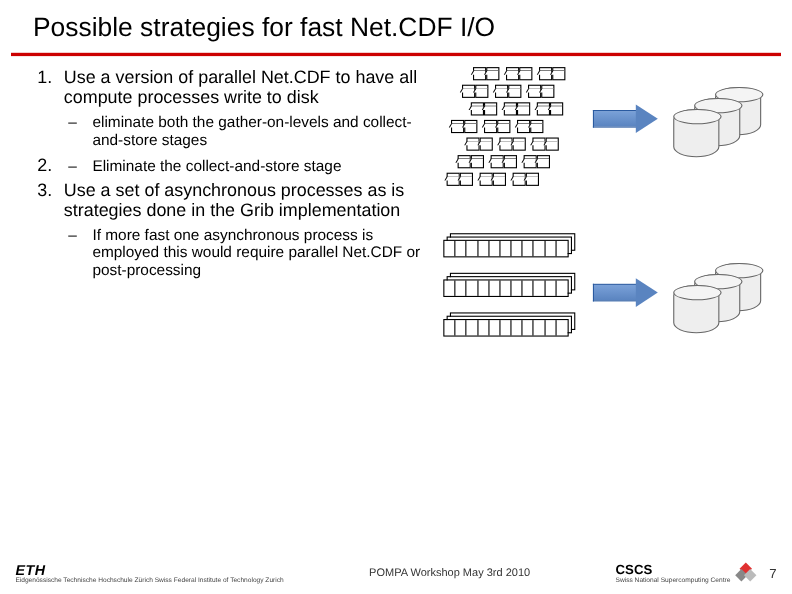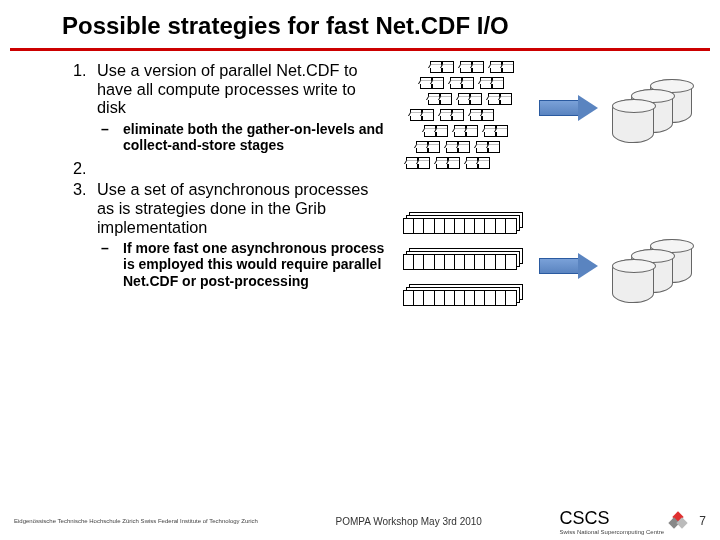--- a/index.html
+++ b/index.html
@@ -1,26 +1,26 @@
 <!DOCTYPE html>
 <html><head>
 <meta charset="utf-8">
 <style>
   * { box-sizing: border-box; margin: 0; padding: 0; }
   html, body { width: 720px; height: 540px; font-family: Arial, Helvetica, sans-serif; background: #fff; color: #000; }
   .slide { position: relative; width: 720px; height: 540px; }
-  .title { font-size: 24px; padding: 12px 0 6px 30px; font-weight: bold; margin-left: 32px; }
+  .title { font-size: 24px; padding: 12px 0 6px 30px; font-weight: normal; }
   .hr { height: 3px; background: #c00; margin: 2px 10px 10px 10px; }
   .body { display: flex; padding: 0 22px 0 16px; }
   .textcol { width: 370px; font-size: 16.3px; line-height: 1.15; }
   ol.main { list-style: decimal; padding-left: 36px; }
-  ol.main > li { margin-bottom: 2px; padding-left: 6px; margin-left: 39px; }
+  ol.main > li { margin-bottom: 2px; padding-left: 6px; }
   ol.main > li > .li-text { display: block; }
   ul.sub { list-style: none; padding-left: 0; margin-top: 4px; margin-bottom: 6px; }
-  ul.sub > li { position: relative; padding-left: 26px; font-size: 14px; font-weight: bold; }
+  ul.sub > li { position: relative; padding-left: 26px; font-size: 14px; }
   ul.sub > li::before { content: "–"; position: absolute; left: 4px; top: 0; }
   .gfxcol { flex: 1; position: relative; }
   .diagram { position: absolute; }
   .d1 { top: -4px; left: 18px; width: 295px; height: 130px; }
   .d2 { top: 152px; left: 18px; width: 295px; height: 108px; }
 
   
   .cubes { position: absolute; left: 0; top: 0; width: 120px; height: 130px; }
   .cuberow { position: absolute; width: 120px; height: 20px; display: flex; gap: 6px; }
   .cubepair { display: flex; gap: 0; }
@@ -57,21 +57,21 @@
   .slab .grid span { border-right:1px solid #000; }
   .slab .grid span:last-child { border-right:none; }
 
   
   .footer { position:absolute; left:0; bottom:0; width:720px; height:32px; display:flex; align-items:center; justify-content:space-between; padding:0 14px 6px 14px; font-size:9px; color:#000; }
   .footer .left { display:flex; flex-direction:column; line-height:1; }
   .footer .eth { font-weight:bold; font-size:13px; letter-spacing:0.5px; font-style:italic; }
   .footer .ethsub { font-size:6px; color:#444; }
   .footer .center { font-size:10px; color:#333; }
   .footer .right { display:flex; align-items:center; gap:6px; }
-  .footer .cscs { font-weight:normal; font-size:18px; }
+  .footer .cscs { font-weight:bold; font-size:12px; }
   .footer .cscssub { font-size:6px; color:#444; display:block; text-align:right; }
   .footer .logo { width:16px; height:16px; position:relative; }
   .footer .logo span { position:absolute; width:8px; height:8px; transform:rotate(45deg); }
   .footer .logo .a { background:#e03030; left:4px; top:0; }
   .footer .logo .b { background:#888; left:0; top:6px; }
   .footer .logo .c { background:#bbb; left:8px; top:6px; }
   .footer .pageno { font-size:12px; color:#333; width:14px; text-align:right; }
 </style>
 </head>
 <body>
@@ -83,20 +83,23 @@
   <div class="body">
     <div class="textcol">
       <ol class="main">
         <li>
           <span class="li-text">Use a version of parallel Net.CDF to have all compute processes write to disk</span>
           <ul class="sub">
               <li>eliminate both the gather-on-levels and collect-and-store stages</li>
             </ul>
         </li>
         <li>
+          <ul class="sub">
+              <li>Eliminate the collect-and-store stage</li>
+            </ul>
         </li>
         <li>
           <span class="li-text">Use a set of asynchronous processes as is strategies done in the Grib implementation</span>
           <ul class="sub">
               <li>If more fast one asynchronous process is employed this would require parallel Net.CDF or post-processing</li>
             </ul>
         </li>
       </ol>
     </div>
 
@@ -282,20 +285,21 @@
             <div class="disk dk1"></div>
             <div class="disk dk2"></div>
             <div class="disk dk3"></div>
           </div>
       </div>
     </div>
   </div>
 
   <div class="footer">
     <div class="left">
+      <span class="eth">ETH</span>
       <span class="ethsub">Eidgenössische Technische Hochschule Zürich
 Swiss Federal Institute of Technology Zurich</span>
     </div>
     <div class="center">POMPA Workshop May 3rd 2010</div>
     <div class="right">
       <div>
         <span class="cscs">CSCS</span>
         <span class="cscssub">Swiss National Supercomputing Centre</span>
       </div>
       <div class="logo">

